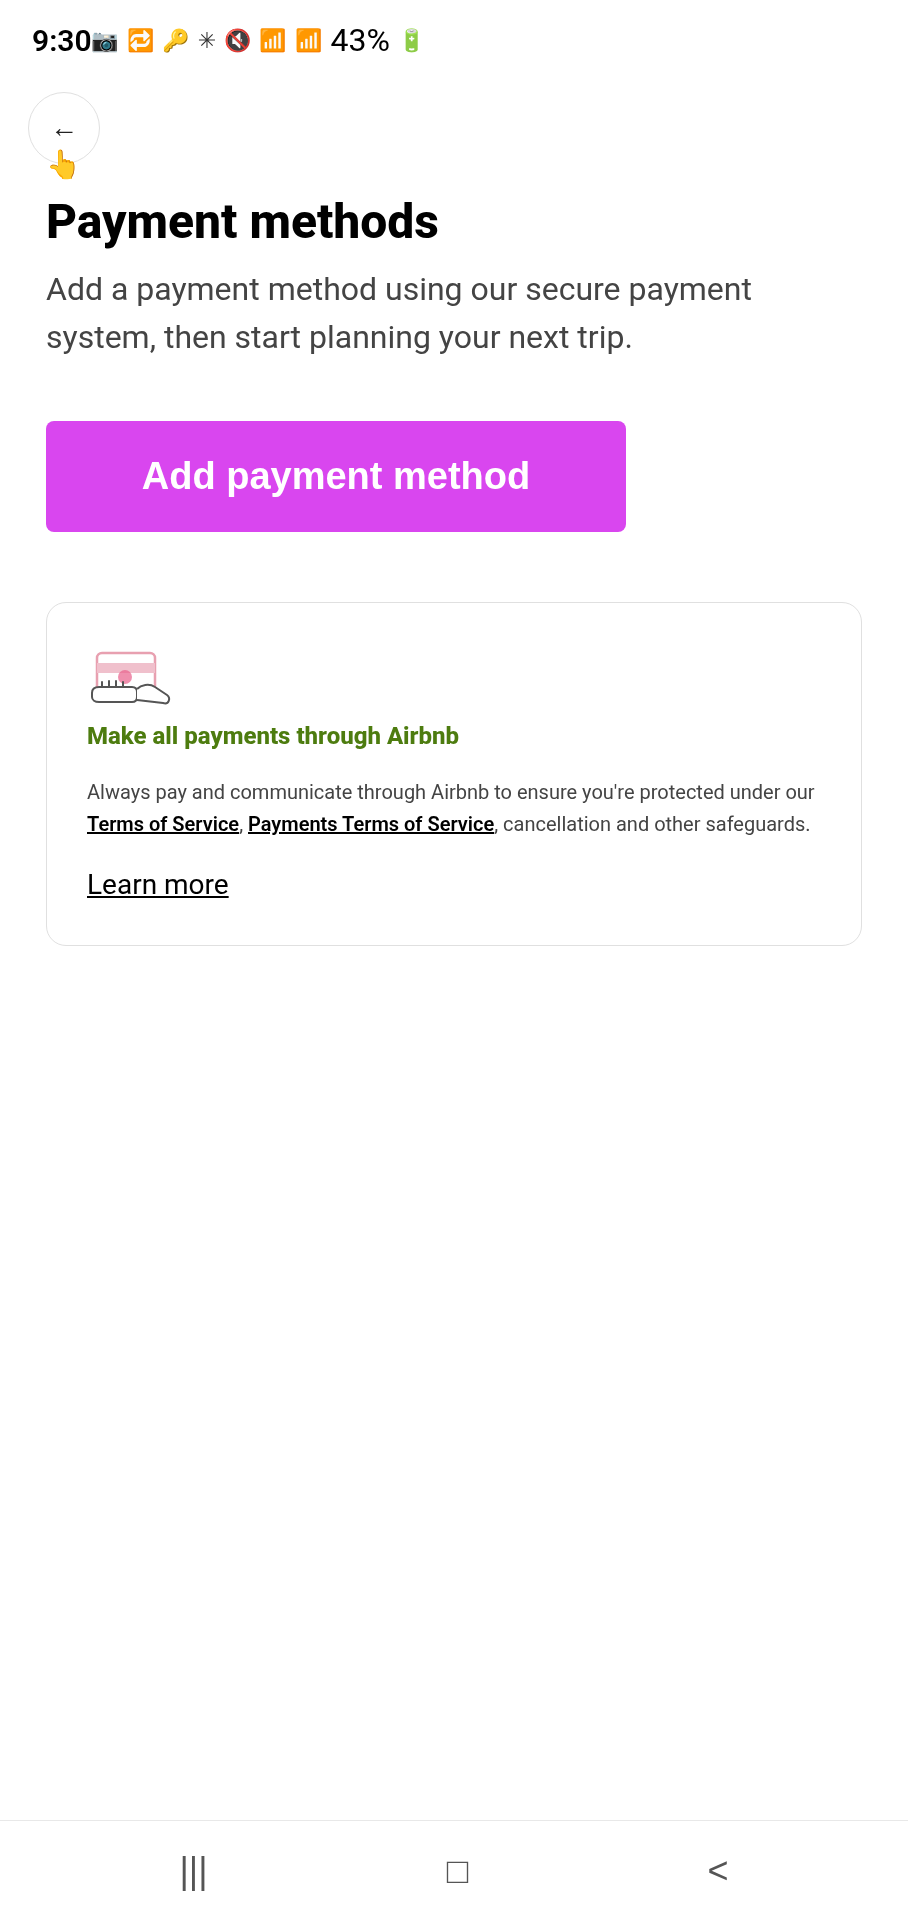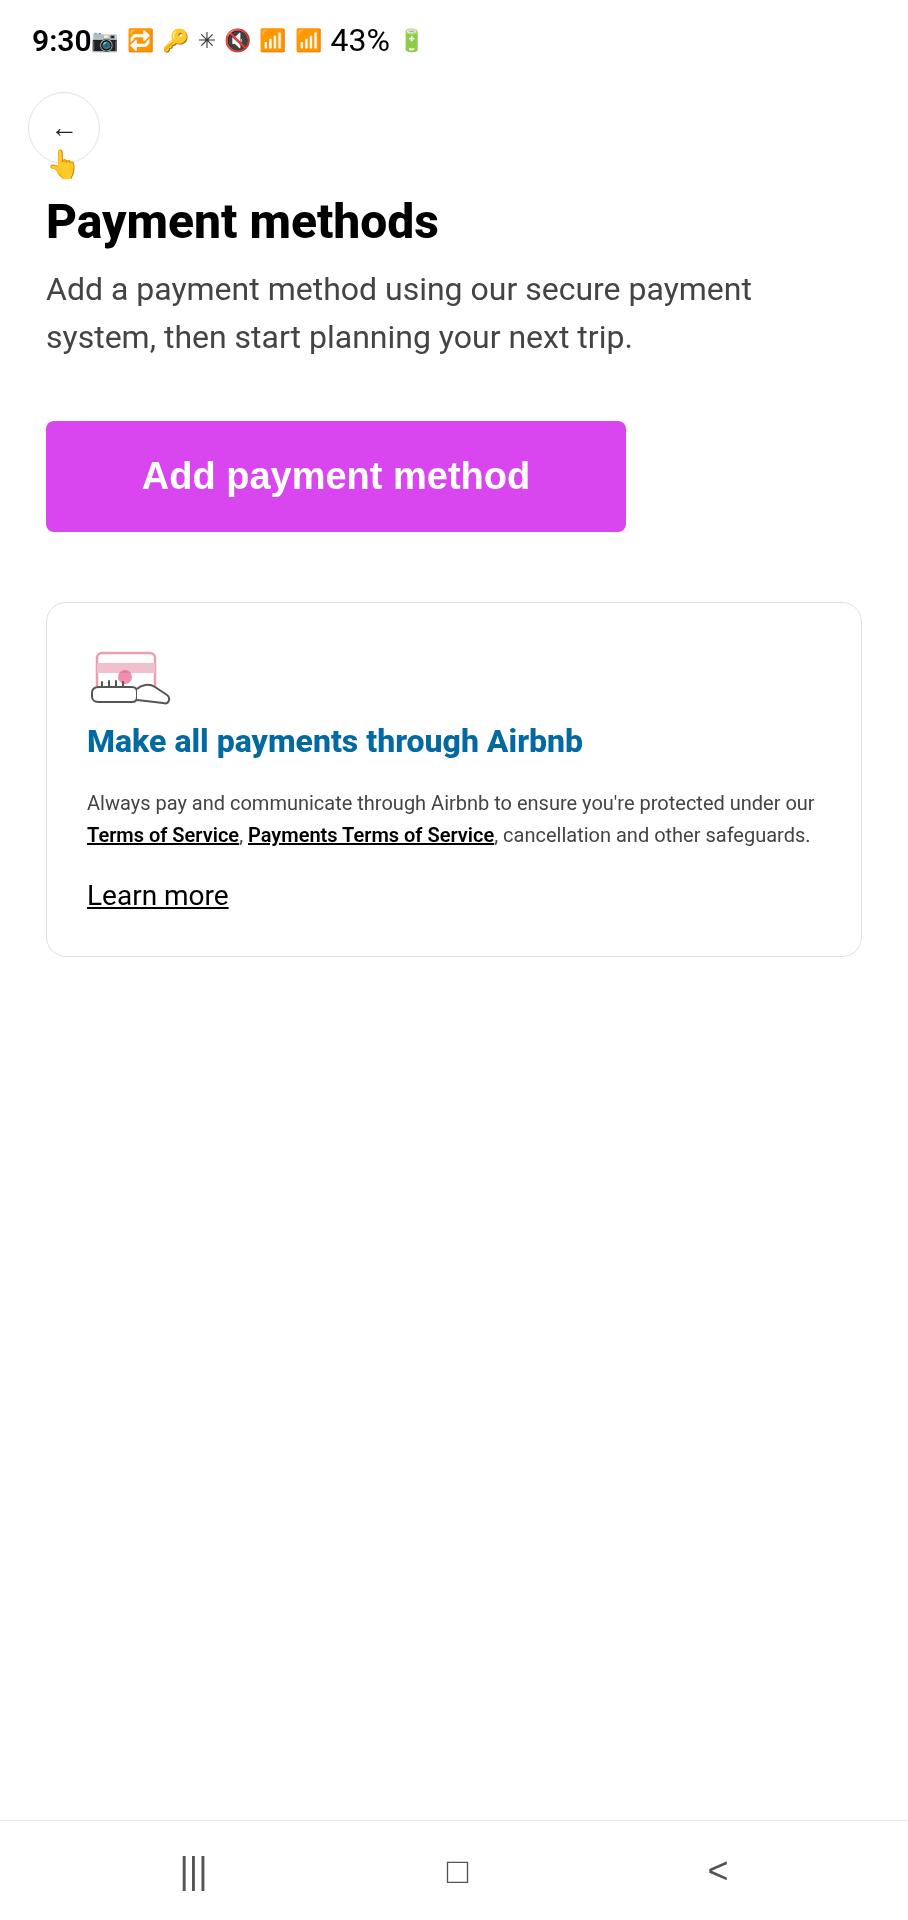--- a/index.html
+++ b/index.html
@@ -119,23 +119,23 @@
     
     .info-card {
       border: 1.5px solid #e0e0e0;
       border-radius: 20px;
       padding: 42px 40px 44px 40px;
       background: #fff;
       max-width: 860px;
     }
 
     .card-title {
-      font-size: 32px;
+      font-size: 24px;
       font-weight: 800;
-      color: #0369a1;
+      color: #4d7c0f;
       line-height: 1.3;
       margin-bottom: 24px;
     }
 
     .card-body {
       font-size: 20px;
       color: #444;
       line-height: 1.6;
       margin-bottom: 28px;
     }

